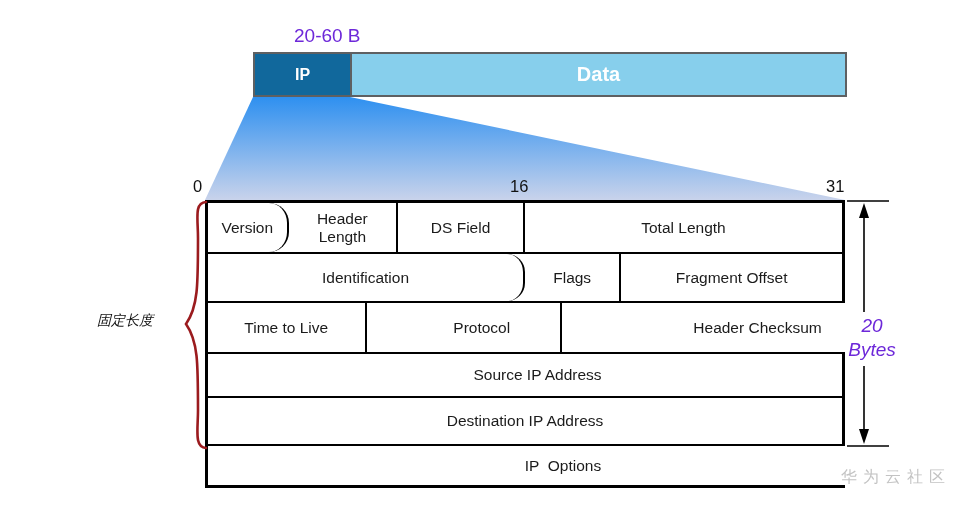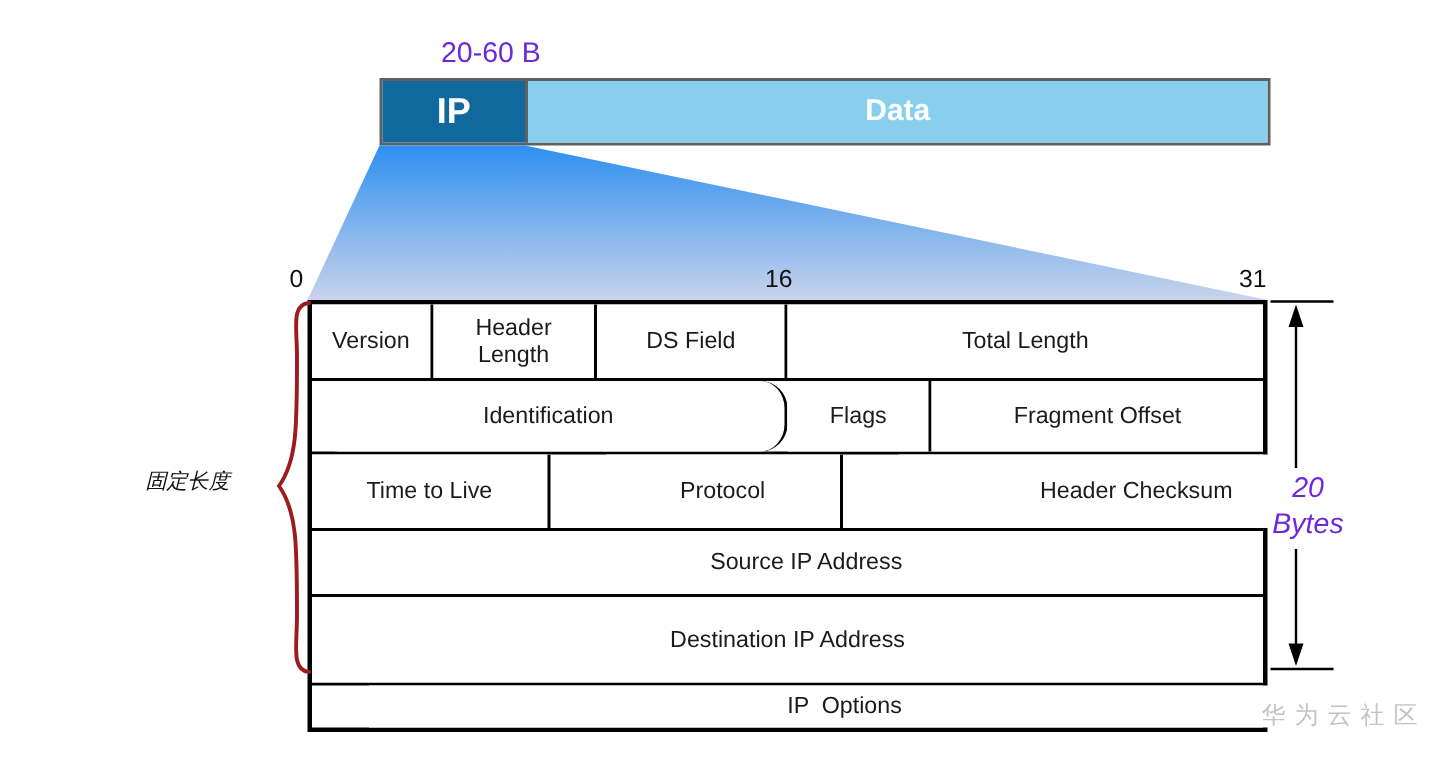--- a/index.html
+++ b/index.html
@@ -11,21 +11,21 @@
   html,body{background:#ffffff;}
   body{font-family:"Liberation Sans","DejaVu Sans",sans-serif;color:var(--text);}
   .canvas{position:relative;width:963px;height:511px;background:#ffffff;overflow:hidden;}
 
   .size-label{position:absolute;left:278px;top:25px;font-size:19px;color:#6d28d9;margin-left:16px;}
 
   .bar{position:absolute;left:253px;top:52px;width:594px;height:45px;display:flex;
        border:2px solid var(--bar-border);}
   .bar .seg{display:flex;align-items:center;justify-content:center;color:#fff;}
   .seg-ip{width:97px;background:var(--ip-box);border-right:2px solid var(--bar-border);
-          font-size:24px;font-weight:700;}
+          font-size:16px;font-weight:700;}
   .seg-data{flex:1;background:var(--data-box);font-size:20px;font-weight:600;}
 
   svg.layer{position:absolute;left:0;top:0;pointer-events:none;}
   #funnel-svg{z-index:1;}
   #annot-svg{z-index:5;}
   #fgrad stop.s1{stop-color:var(--funnel-top);}
   #fgrad stop.s2{stop-color:var(--funnel-bottom);}
   .brace-path{fill:none;stroke:var(--brace);stroke-width:2.6;stroke-linecap:round;}
   .arrow-line{stroke:#000;stroke-width:1.6;}
   .arrow-head{fill:#000;}
@@ -37,21 +37,21 @@
 
   .ip-table{position:absolute;left:205px;top:200px;width:640px;height:288px;
             border:3px solid var(--table-border);background:transparent;z-index:2;
             display:flex;flex-direction:column;}
   .trow{display:flex;width:100%;border-bottom:2px solid var(--table-border);}
   .trow:last-child{border-bottom:none;}
   .trow:nth-child(1){height:51px;}
   .trow:nth-child(2){height:49px;}
   .trow:nth-child(3){height:51px;gap:37px;}
   .trow:nth-child(4){height:44px;}
-  .trow:nth-child(5){height:59px;}
+  .trow:nth-child(5){height:48px;}
   .trow:nth-child(6){flex:1;margin-left:38px;}
   .tcell{display:flex;align-items:center;justify-content:center;text-align:center;
          font-size:15.5px;line-height:1.15;padding:0 8px;white-space:pre-wrap;
          border-right:2px solid var(--table-border);background:#fff;}
   .tcell:last-child{border-right:none;}
 
   .fixed-len-label{position:absolute;left:97px;top:312px;font-size:14px;color:#111;z-index:4;font-style:italic;}
   .bytes-label{position:absolute;left:841px;top:314px;width:62px;text-align:center;
                font-size:19px;line-height:1.25;color:#6d28d9;z-index:6;font-style:italic;}
   .watermark{position:absolute;left:841px;top:467px;font-size:16px;letter-spacing:6px;
@@ -77,21 +77,21 @@
     <div class="seg seg-ip">IP</div>
     <div class="seg seg-data">Data</div>
   </div>
 
   <div class="bit-label bit-0">0</div>
   <div class="bit-label bit-16">16</div>
   <div class="bit-label bit-31">31</div>
 
   <div class="ip-table">
       <div class="trow">
-        <div class="tcell" style="flex: 0 0 12.7%;">Version</div>
+        <div class="tcell" style="flex: 0 0 12.7%; border-radius: 20px;">Version</div>
         <div class="tcell" style="flex: 0 0 17.3%;">Header Length</div>
         <div class="tcell" style="flex: 0 0 20%;">DS Field</div>
         <div class="tcell" style="flex: 0 0 50%;">Total Length</div>
       </div>
       <div class="trow">
         <div class="tcell" style="flex: 0 0 50%; border-radius: 18px;">Identification</div>
         <div class="tcell" style="flex: 0 0 15.2%;">Flags</div>
         <div class="tcell" style="flex: 0 0 34.8%;">Fragment Offset</div>
       </div>
       <div class="trow">

